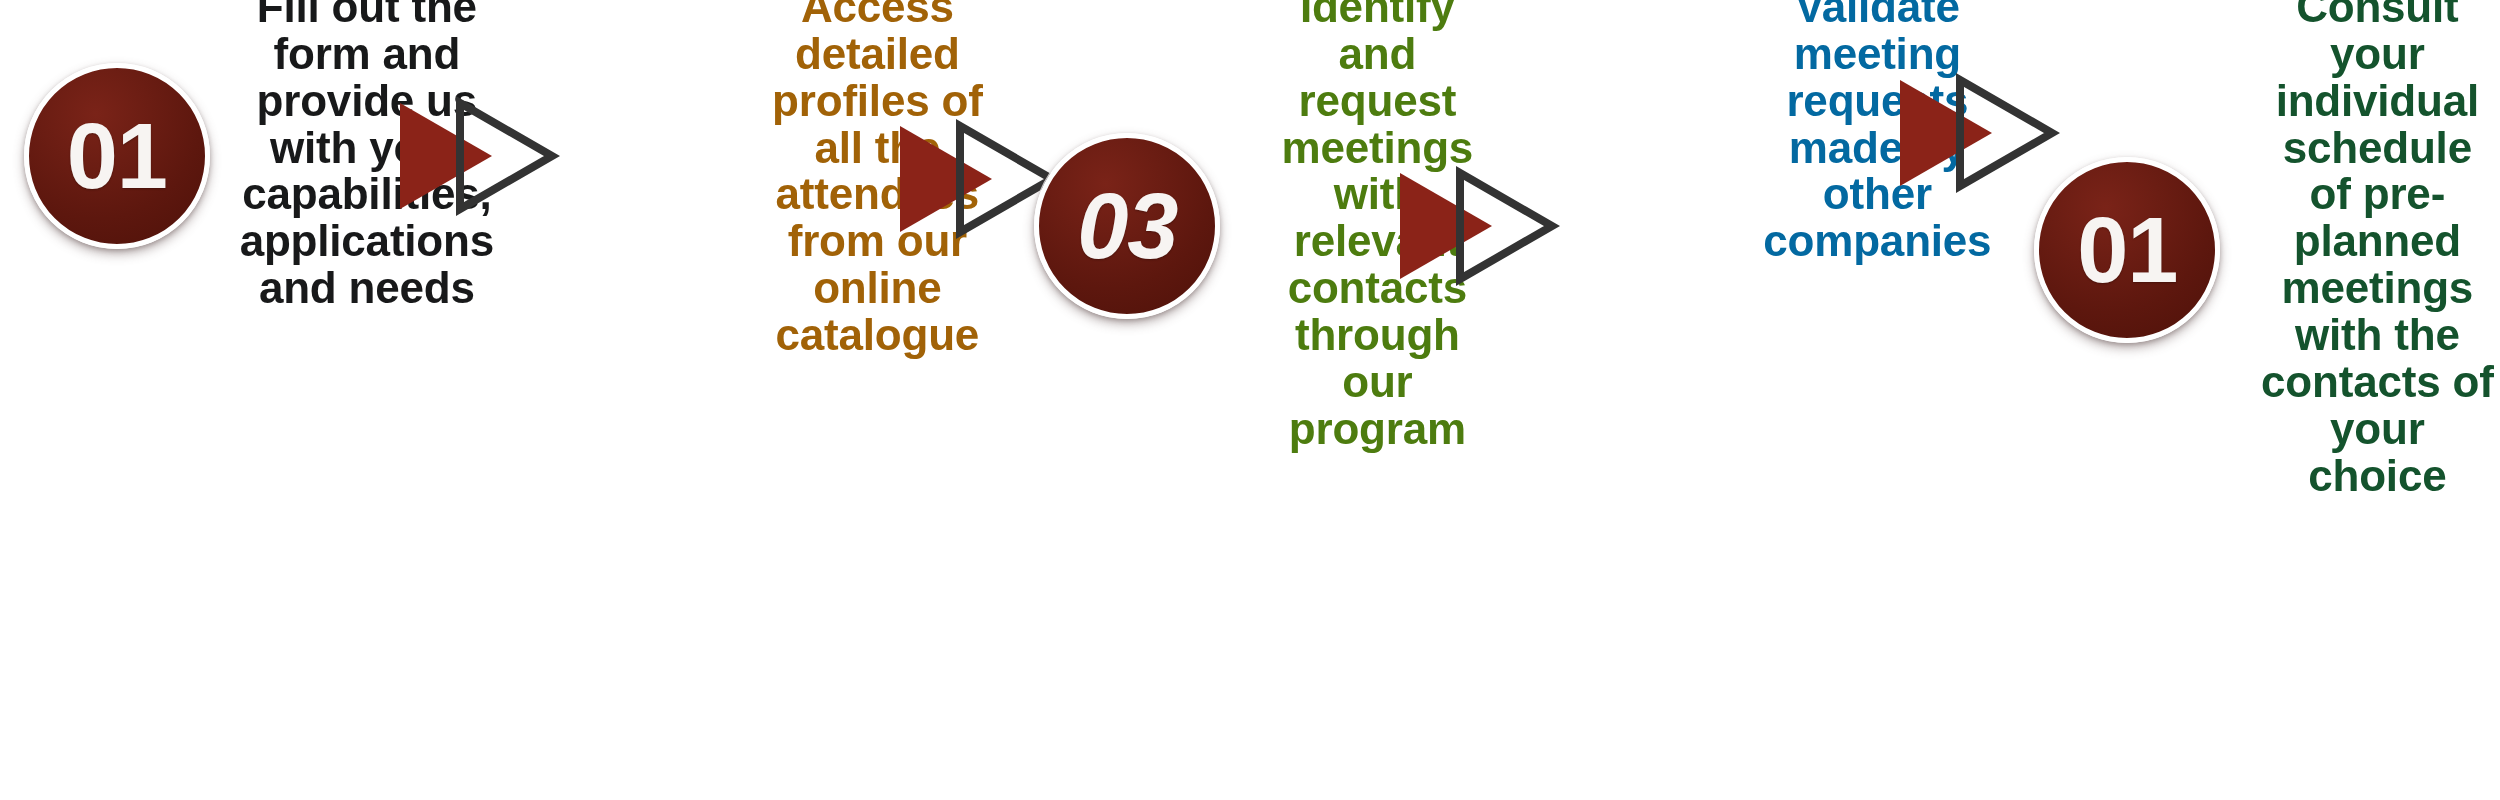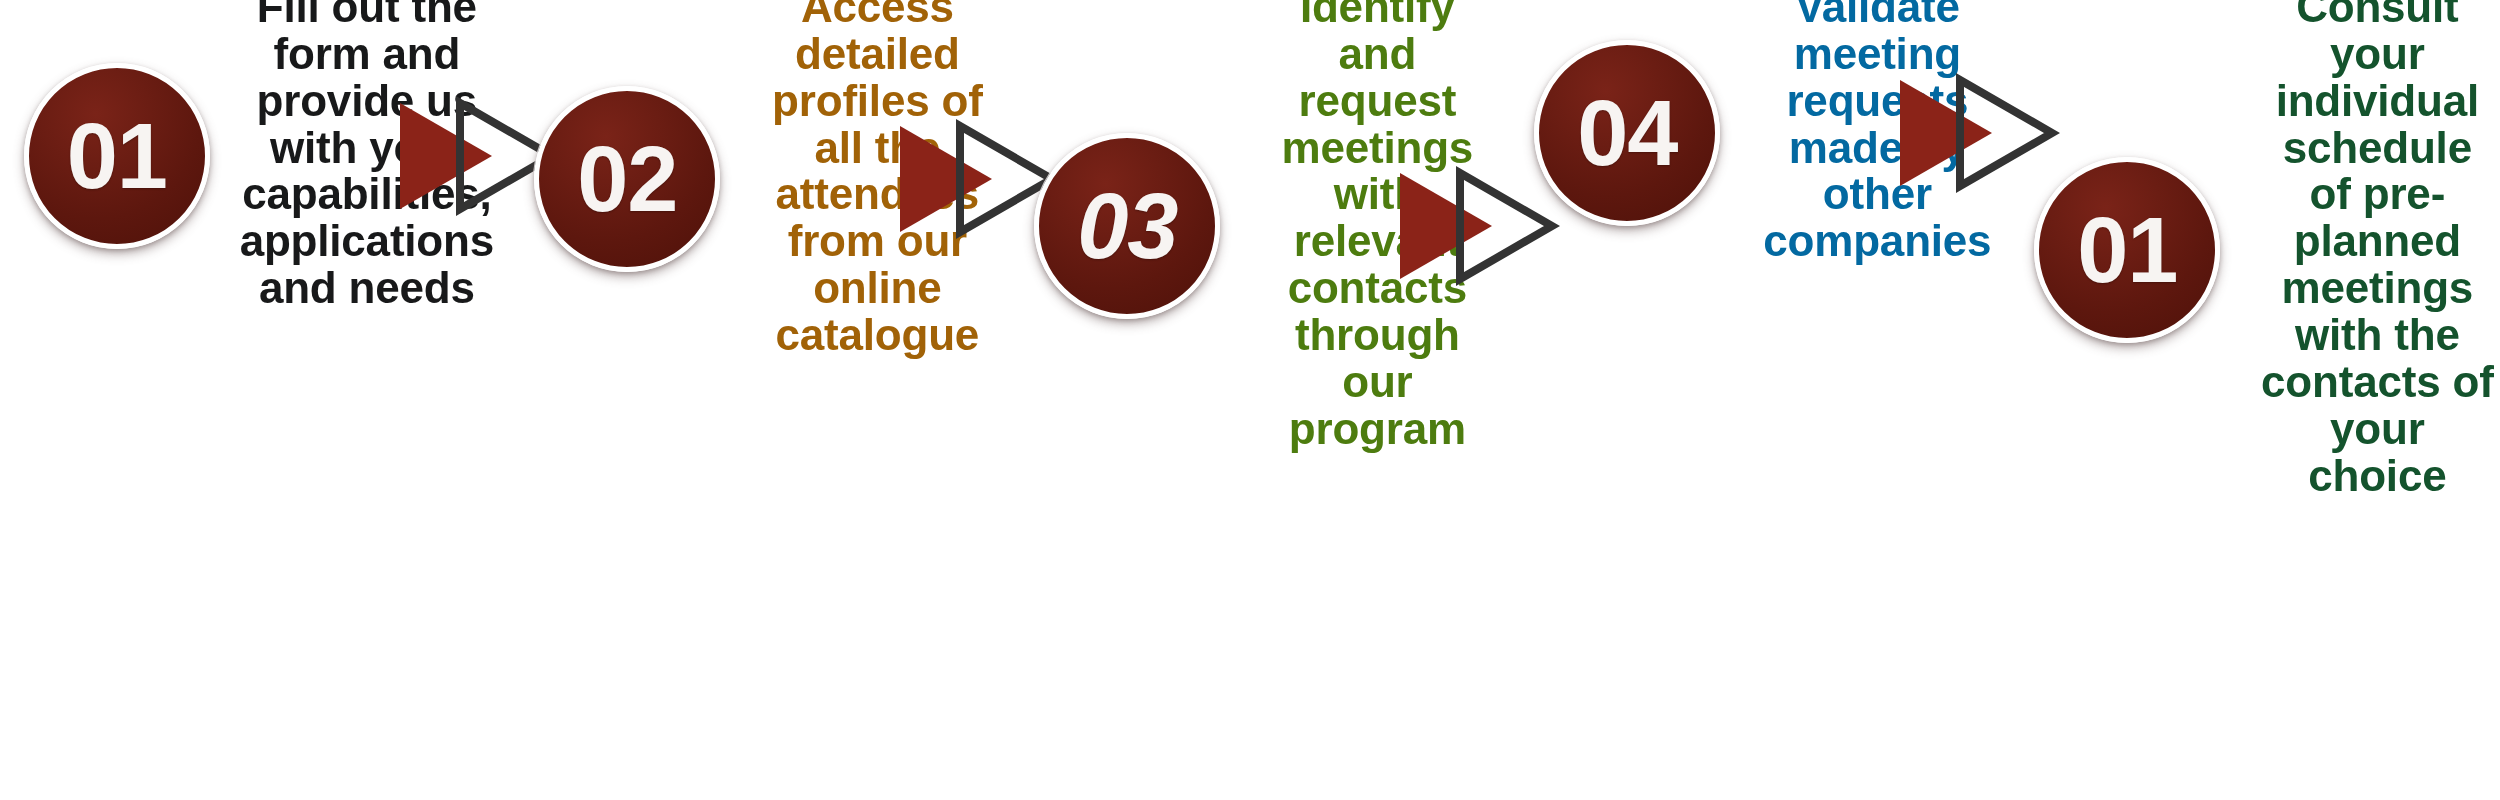--- a/index.html
+++ b/index.html
@@ -118,23 +118,20 @@
             <svg viewBox="0 0 190 118" xmlns="http://www.w3.org/2000/svg">
               <polygon points="4,6 4,112 96,59" fill="#8b2318"></polygon>
               <polygon points="64,6 64,112 156,59" fill="none" stroke="#333333" stroke-width="8" stroke-linejoin="miter"></polygon>
             </svg>
           </div>
         </div>
         <div class="desc" style="color: rgb(24, 25, 26);">Fill out the form and provide us with your capabilities, applications and needs</div>
       </div>
       <div class="step-col">
         <div class="badge-wrap">
-          <div class="badge" style="background: radial-gradient(circle at 38% 26%, rgb(122, 35, 24) 0%, rgb(107, 29, 19) 32%, rgb(93, 23, 14) 62%, rgb(78, 17, 9) 100%); border-color: rgb(255, 255, 255);">
-            <span class="badge-num" style="color: rgb(247, 244, 242);">02</span>
-          </div>
           <div class="chevron">
             <svg viewBox="0 0 190 118" xmlns="http://www.w3.org/2000/svg">
               <polygon points="4,6 4,112 96,59" fill="#8b2318"></polygon>
               <polygon points="64,6 64,112 156,59" fill="none" stroke="#333333" stroke-width="8" stroke-linejoin="miter"></polygon>
             </svg>
           </div>
         </div>
         <div class="desc" style="color: #a16207;">Access detailed profiles of all the attendees from our online catalogue</div>
       </div>
       <div class="step-col">
@@ -146,23 +143,20 @@
             <svg viewBox="0 0 190 118" xmlns="http://www.w3.org/2000/svg">
               <polygon points="4,6 4,112 96,59" fill="#8b2318"></polygon>
               <polygon points="64,6 64,112 156,59" fill="none" stroke="#333333" stroke-width="8" stroke-linejoin="miter"></polygon>
             </svg>
           </div>
         </div>
         <div class="desc" style="color: #4d7c0f;">Identify and request meetings with relevant contacts through our program</div>
       </div>
       <div class="step-col">
         <div class="badge-wrap">
-          <div class="badge" style="background: radial-gradient(circle at 38% 26%, rgb(122, 35, 24) 0%, rgb(107, 29, 19) 32%, rgb(93, 23, 14) 62%, rgb(78, 17, 9) 100%); border-color: rgb(255, 255, 255);">
-            <span class="badge-num" style="color: rgb(247, 244, 242);">04</span>
-          </div>
           <div class="chevron">
             <svg viewBox="0 0 190 118" xmlns="http://www.w3.org/2000/svg">
               <polygon points="4,6 4,112 96,59" fill="#8b2318"></polygon>
               <polygon points="64,6 64,112 156,59" fill="none" stroke="#333333" stroke-width="8" stroke-linejoin="miter"></polygon>
             </svg>
           </div>
         </div>
         <div class="desc" style="color: #0369a1;">Validate meeting requests made by other companies</div>
       </div>
       <div class="step-col">

